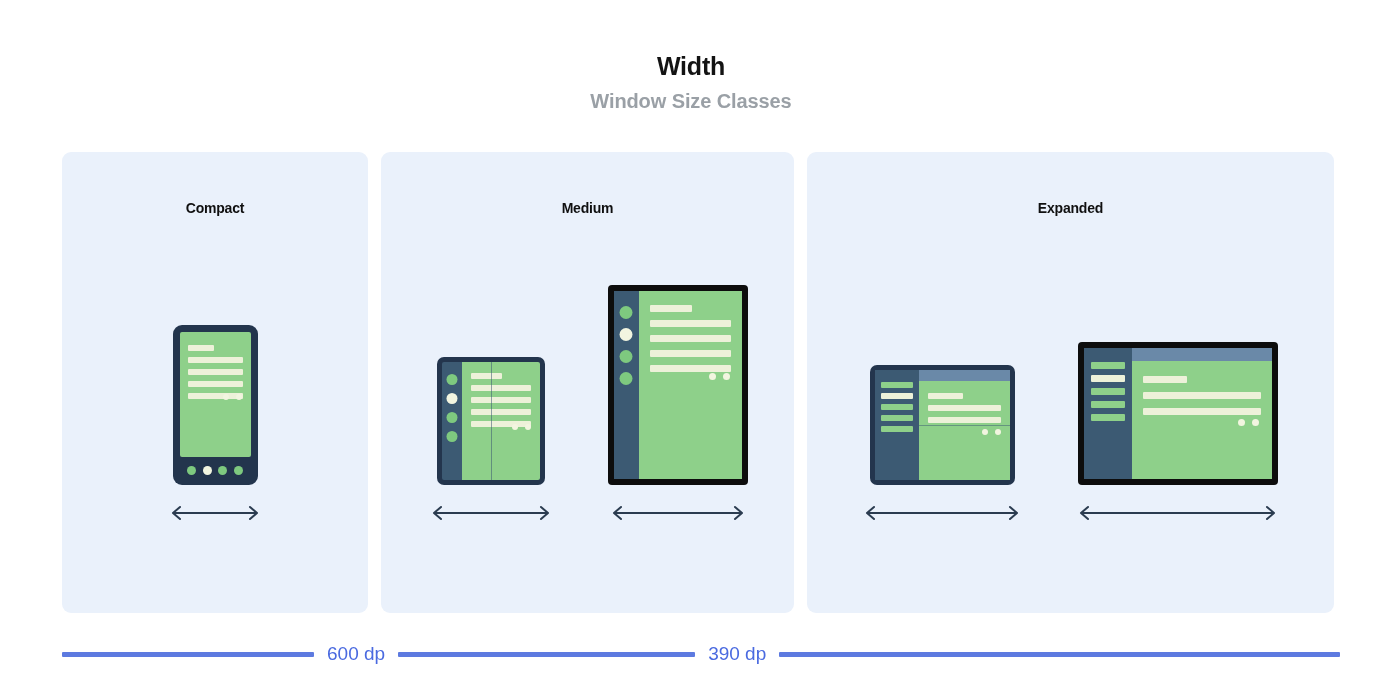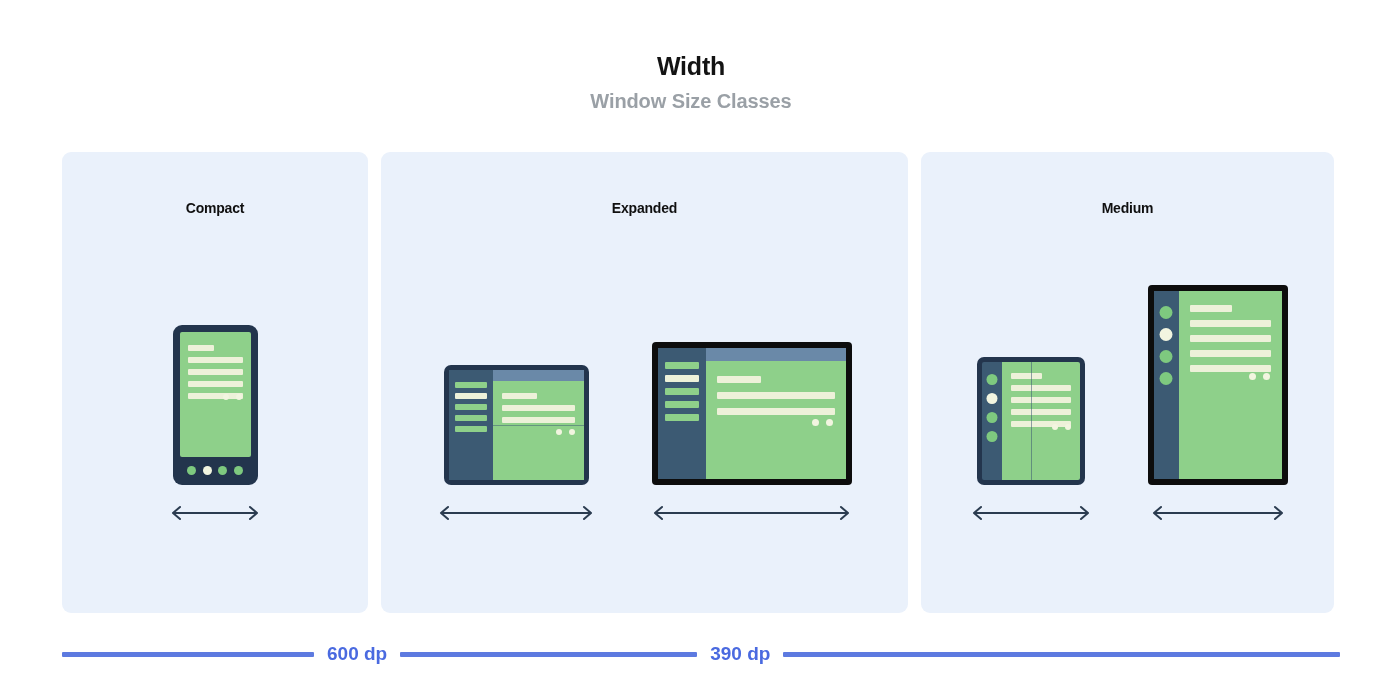--- a/index.html
+++ b/index.html
@@ -148,21 +148,21 @@
   .arrow { margin-top: 20px; display: block; }
 
   
   .ruler {
     position: absolute; left: 62px; top: 641px;
     width: 1278px; height: 26px;
     display: flex; align-items: center;
   }
   .ruler-seg { height: 5px; background: #5d7ae0; border-radius: 1px; }
   .ruler-label {
-    font-size: 19px; font-weight: 700; color: #4a6ae0;
+    font-size: 19px; font-weight: 400; color: #4a6ae0;
     padding: 0 13px; white-space: nowrap; line-height: 1;
     position: relative; top: -1px;
   }
 </style>
 </head>
 <body>
 
 <div class="page">
 
   <div class="header">
@@ -193,20 +193,86 @@
               <span class="dot-green"></span>
               <span class="dot-cream"></span>
               <span class="dot-green"></span>
               <span class="dot-green"></span>
             </div>
           </div>
           <svg class="arrow" width="96" height="16" viewBox="0 0 96 16">
             <line x1="6" y1="8" x2="90" y2="8" stroke="#2b3c50" stroke-width="2"></line>
             <polyline points="13,2 6,8 13,14" fill="none" stroke="#2b3c50" stroke-width="2" stroke-linecap="round" stroke-linejoin="round"></polyline>
             <polyline points="83,2 90,8 83,14" fill="none" stroke="#2b3c50" stroke-width="2" stroke-linecap="round" stroke-linejoin="round"></polyline>
+          </svg>
+        </div>
+
+      </div>
+    </div>
+
+    <div class="panel panel-medium">
+      <div class="panel-label">Medium</div>
+      <div class="devices" style="gap:54px">
+
+        <div class="device-col">
+          <div class="foldable-p">
+            <div class="rail">
+              <div class="rail-dots">
+                <span class="dot-green"></span>
+                <span class="dot-cream"></span>
+                <span class="dot-green"></span>
+                <span class="dot-green"></span>
+              </div>
+            </div>
+            <div class="scr screen-green">
+              <div class="row-line line-cream" style="width:52%"></div>
+              <div class="row-line line-cream" style="width:100%"></div>
+              <div class="row-line line-cream" style="width:100%"></div>
+              <div class="row-line line-cream" style="width:100%"></div>
+              <div class="row-line line-cream" style="width:100%"></div>
+              <div class="dots-pair" style="top:62px">
+                <span></span>
+                <span></span>
+              </div>
+            </div>
+            <div class="crease"></div>
+          </div>
+          <svg class="arrow" width="126" height="16" viewBox="0 0 126 16">
+            <line x1="6" y1="8" x2="120" y2="8" stroke="#2b3c50" stroke-width="2"></line>
+            <polyline points="13,2 6,8 13,14" fill="none" stroke="#2b3c50" stroke-width="2" stroke-linecap="round" stroke-linejoin="round"></polyline>
+            <polyline points="113,2 120,8 113,14" fill="none" stroke="#2b3c50" stroke-width="2" stroke-linecap="round" stroke-linejoin="round"></polyline>
+          </svg>
+        </div>
+
+        <div class="device-col">
+          <div class="tablet-p">
+            <div class="rail">
+              <div class="rail-dots" style="top:15px;gap:9px">
+                <span class="dot-green" style="width:13px;height:13px"></span>
+                <span class="dot-cream" style="width:13px;height:13px"></span>
+                <span class="dot-green" style="width:13px;height:13px"></span>
+                <span class="dot-green" style="width:13px;height:13px"></span>
+              </div>
+            </div>
+            <div class="scr screen-green">
+              <div class="row-line line-cream" style="width:52%;height:7px;margin-bottom:8px"></div>
+              <div class="row-line line-cream" style="width:100%;height:7px;margin-bottom:8px"></div>
+              <div class="row-line line-cream" style="width:100%;height:7px;margin-bottom:8px"></div>
+              <div class="row-line line-cream" style="width:100%;height:7px;margin-bottom:8px"></div>
+              <div class="row-line line-cream" style="width:100%;height:7px;margin-bottom:8px"></div>
+              <div class="dots-pair" style="top:82px;right:12px">
+                <span style="width:7px;height:7px"></span>
+                <span style="width:7px;height:7px"></span>
+              </div>
+            </div>
+          </div>
+          <svg class="arrow" width="140" height="16" viewBox="0 0 140 16">
+            <line x1="6" y1="8" x2="134" y2="8" stroke="#2b3c50" stroke-width="2"></line>
+            <polyline points="13,2 6,8 13,14" fill="none" stroke="#2b3c50" stroke-width="2" stroke-linecap="round" stroke-linejoin="round"></polyline>
+            <polyline points="127,2 134,8 127,14" fill="none" stroke="#2b3c50" stroke-width="2" stroke-linecap="round" stroke-linejoin="round"></polyline>
           </svg>
         </div>
 
       </div>
     </div>
 
     <div class="panel panel-expanded">
       <div class="panel-label">Expanded</div>
       <div class="devices" style="gap:52px">
 
@@ -269,86 +335,20 @@
           <svg class="arrow" width="205" height="16" viewBox="0 0 205 16">
             <line x1="6" y1="8" x2="199" y2="8" stroke="#2b3c50" stroke-width="2"></line>
             <polyline points="13,2 6,8 13,14" fill="none" stroke="#2b3c50" stroke-width="2" stroke-linecap="round" stroke-linejoin="round"></polyline>
             <polyline points="192,2 199,8 192,14" fill="none" stroke="#2b3c50" stroke-width="2" stroke-linecap="round" stroke-linejoin="round"></polyline>
           </svg>
         </div>
 
       </div>
     </div>
 
-    <div class="panel panel-medium">
-      <div class="panel-label">Medium</div>
-      <div class="devices" style="gap:54px">
-
-        <div class="device-col">
-          <div class="foldable-p">
-            <div class="rail">
-              <div class="rail-dots">
-                <span class="dot-green"></span>
-                <span class="dot-cream"></span>
-                <span class="dot-green"></span>
-                <span class="dot-green"></span>
-              </div>
-            </div>
-            <div class="scr screen-green">
-              <div class="row-line line-cream" style="width:52%"></div>
-              <div class="row-line line-cream" style="width:100%"></div>
-              <div class="row-line line-cream" style="width:100%"></div>
-              <div class="row-line line-cream" style="width:100%"></div>
-              <div class="row-line line-cream" style="width:100%"></div>
-              <div class="dots-pair" style="top:62px">
-                <span></span>
-                <span></span>
-              </div>
-            </div>
-            <div class="crease"></div>
-          </div>
-          <svg class="arrow" width="126" height="16" viewBox="0 0 126 16">
-            <line x1="6" y1="8" x2="120" y2="8" stroke="#2b3c50" stroke-width="2"></line>
-            <polyline points="13,2 6,8 13,14" fill="none" stroke="#2b3c50" stroke-width="2" stroke-linecap="round" stroke-linejoin="round"></polyline>
-            <polyline points="113,2 120,8 113,14" fill="none" stroke="#2b3c50" stroke-width="2" stroke-linecap="round" stroke-linejoin="round"></polyline>
-          </svg>
-        </div>
-
-        <div class="device-col">
-          <div class="tablet-p">
-            <div class="rail">
-              <div class="rail-dots" style="top:15px;gap:9px">
-                <span class="dot-green" style="width:13px;height:13px"></span>
-                <span class="dot-cream" style="width:13px;height:13px"></span>
-                <span class="dot-green" style="width:13px;height:13px"></span>
-                <span class="dot-green" style="width:13px;height:13px"></span>
-              </div>
-            </div>
-            <div class="scr screen-green">
-              <div class="row-line line-cream" style="width:52%;height:7px;margin-bottom:8px"></div>
-              <div class="row-line line-cream" style="width:100%;height:7px;margin-bottom:8px"></div>
-              <div class="row-line line-cream" style="width:100%;height:7px;margin-bottom:8px"></div>
-              <div class="row-line line-cream" style="width:100%;height:7px;margin-bottom:8px"></div>
-              <div class="row-line line-cream" style="width:100%;height:7px;margin-bottom:8px"></div>
-              <div class="dots-pair" style="top:82px;right:12px">
-                <span style="width:7px;height:7px"></span>
-                <span style="width:7px;height:7px"></span>
-              </div>
-            </div>
-          </div>
-          <svg class="arrow" width="140" height="16" viewBox="0 0 140 16">
-            <line x1="6" y1="8" x2="134" y2="8" stroke="#2b3c50" stroke-width="2"></line>
-            <polyline points="13,2 6,8 13,14" fill="none" stroke="#2b3c50" stroke-width="2" stroke-linecap="round" stroke-linejoin="round"></polyline>
-            <polyline points="127,2 134,8 127,14" fill="none" stroke="#2b3c50" stroke-width="2" stroke-linecap="round" stroke-linejoin="round"></polyline>
-          </svg>
-        </div>
-
-      </div>
-    </div>
-
   </div>
 
   <div class="ruler">
     <div class="ruler-seg" style="width:252px"></div>
     <div class="ruler-label">600 dp</div>
     <div class="ruler-seg" style="width:297px"></div>
     <div class="ruler-label">390 dp</div>
     <div class="ruler-seg" style="flex:1"></div>
   </div>
 

